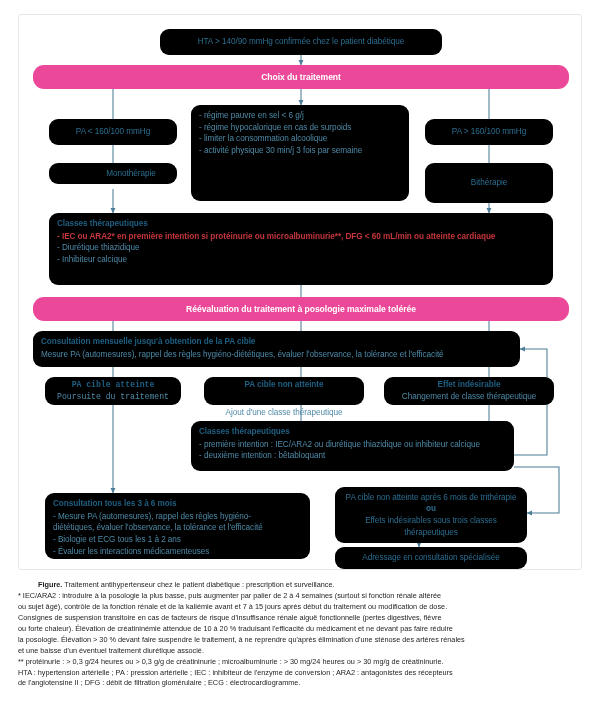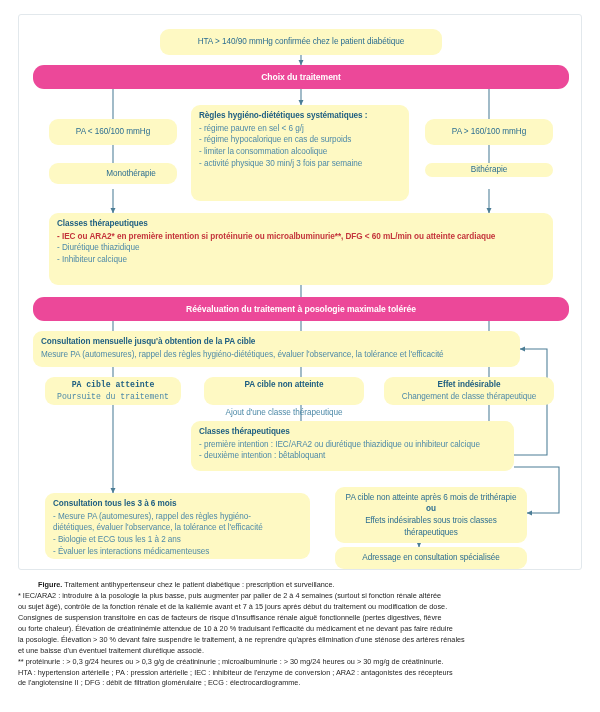--- a/index.html
+++ b/index.html
@@ -33,21 +33,21 @@
     position: absolute;
     left: 0; top: 0;
     width: 564px; height: 556px;
   }
 
   
   .node {
     position: absolute;
     box-sizing: border-box;
     border-radius: 9px;
-    background: #fef9c3;
+    background: #000000;
     color: #2c6e91;
     font-size: 8.2px;
     line-height: 1.42;
     letter-spacing: -0.05px;
   }
   .node.center {
     display: flex;
     align-items: center;
     justify-content: center;
     text-align: center;
@@ -170,26 +170,25 @@
   </div>
 
   <div class="node center" style="left:30px; top:148px; width:128px; height:21px;padding-left:36px;">
     <span>Monothérapie</span>
   </div>
 
   <div class="node center" style="left:406px; top:104px; width:128px; height:26px;">
     <span>PA &gt; 160/100 mmHg</span>
   </div>
 
-  <div class="node center" style="left:406px; top:148px; width:128px; height:14px;">
+  <div class="node center" style="left:406px; top:148px; width:128px; height:40px;">
     <span>Bithérapie</span>
   </div>
 
   <div class="node pad" style="left:172px; top:90px; width:218px; height:96px;">
-    <span class="hdr">Règles hygiéno-diététiques systématiques :</span>
     <span class="li">- régime pauvre en sel &lt; 6 g/j</span>
     <span class="li">- régime hypocalorique en cas de surpoids</span>
     <span class="li">- limiter la consommation alcoolique</span>
     <span class="li">- activité physique 30 min/j 3 fois par semaine</span>
   </div>
 
   <div class="node pad" style="left:30px; top:198px; width:504px; height:72px;">
     <span class="hdr">Classes thérapeutiques</span>
     <span class="li red">- IEC ou ARA2* en première intention si protéinurie ou microalbuminurie**, DFG &lt; 60 mL/min ou atteinte cardiaque</span>
     <span class="li">- Diurétique thiazidique</span>

